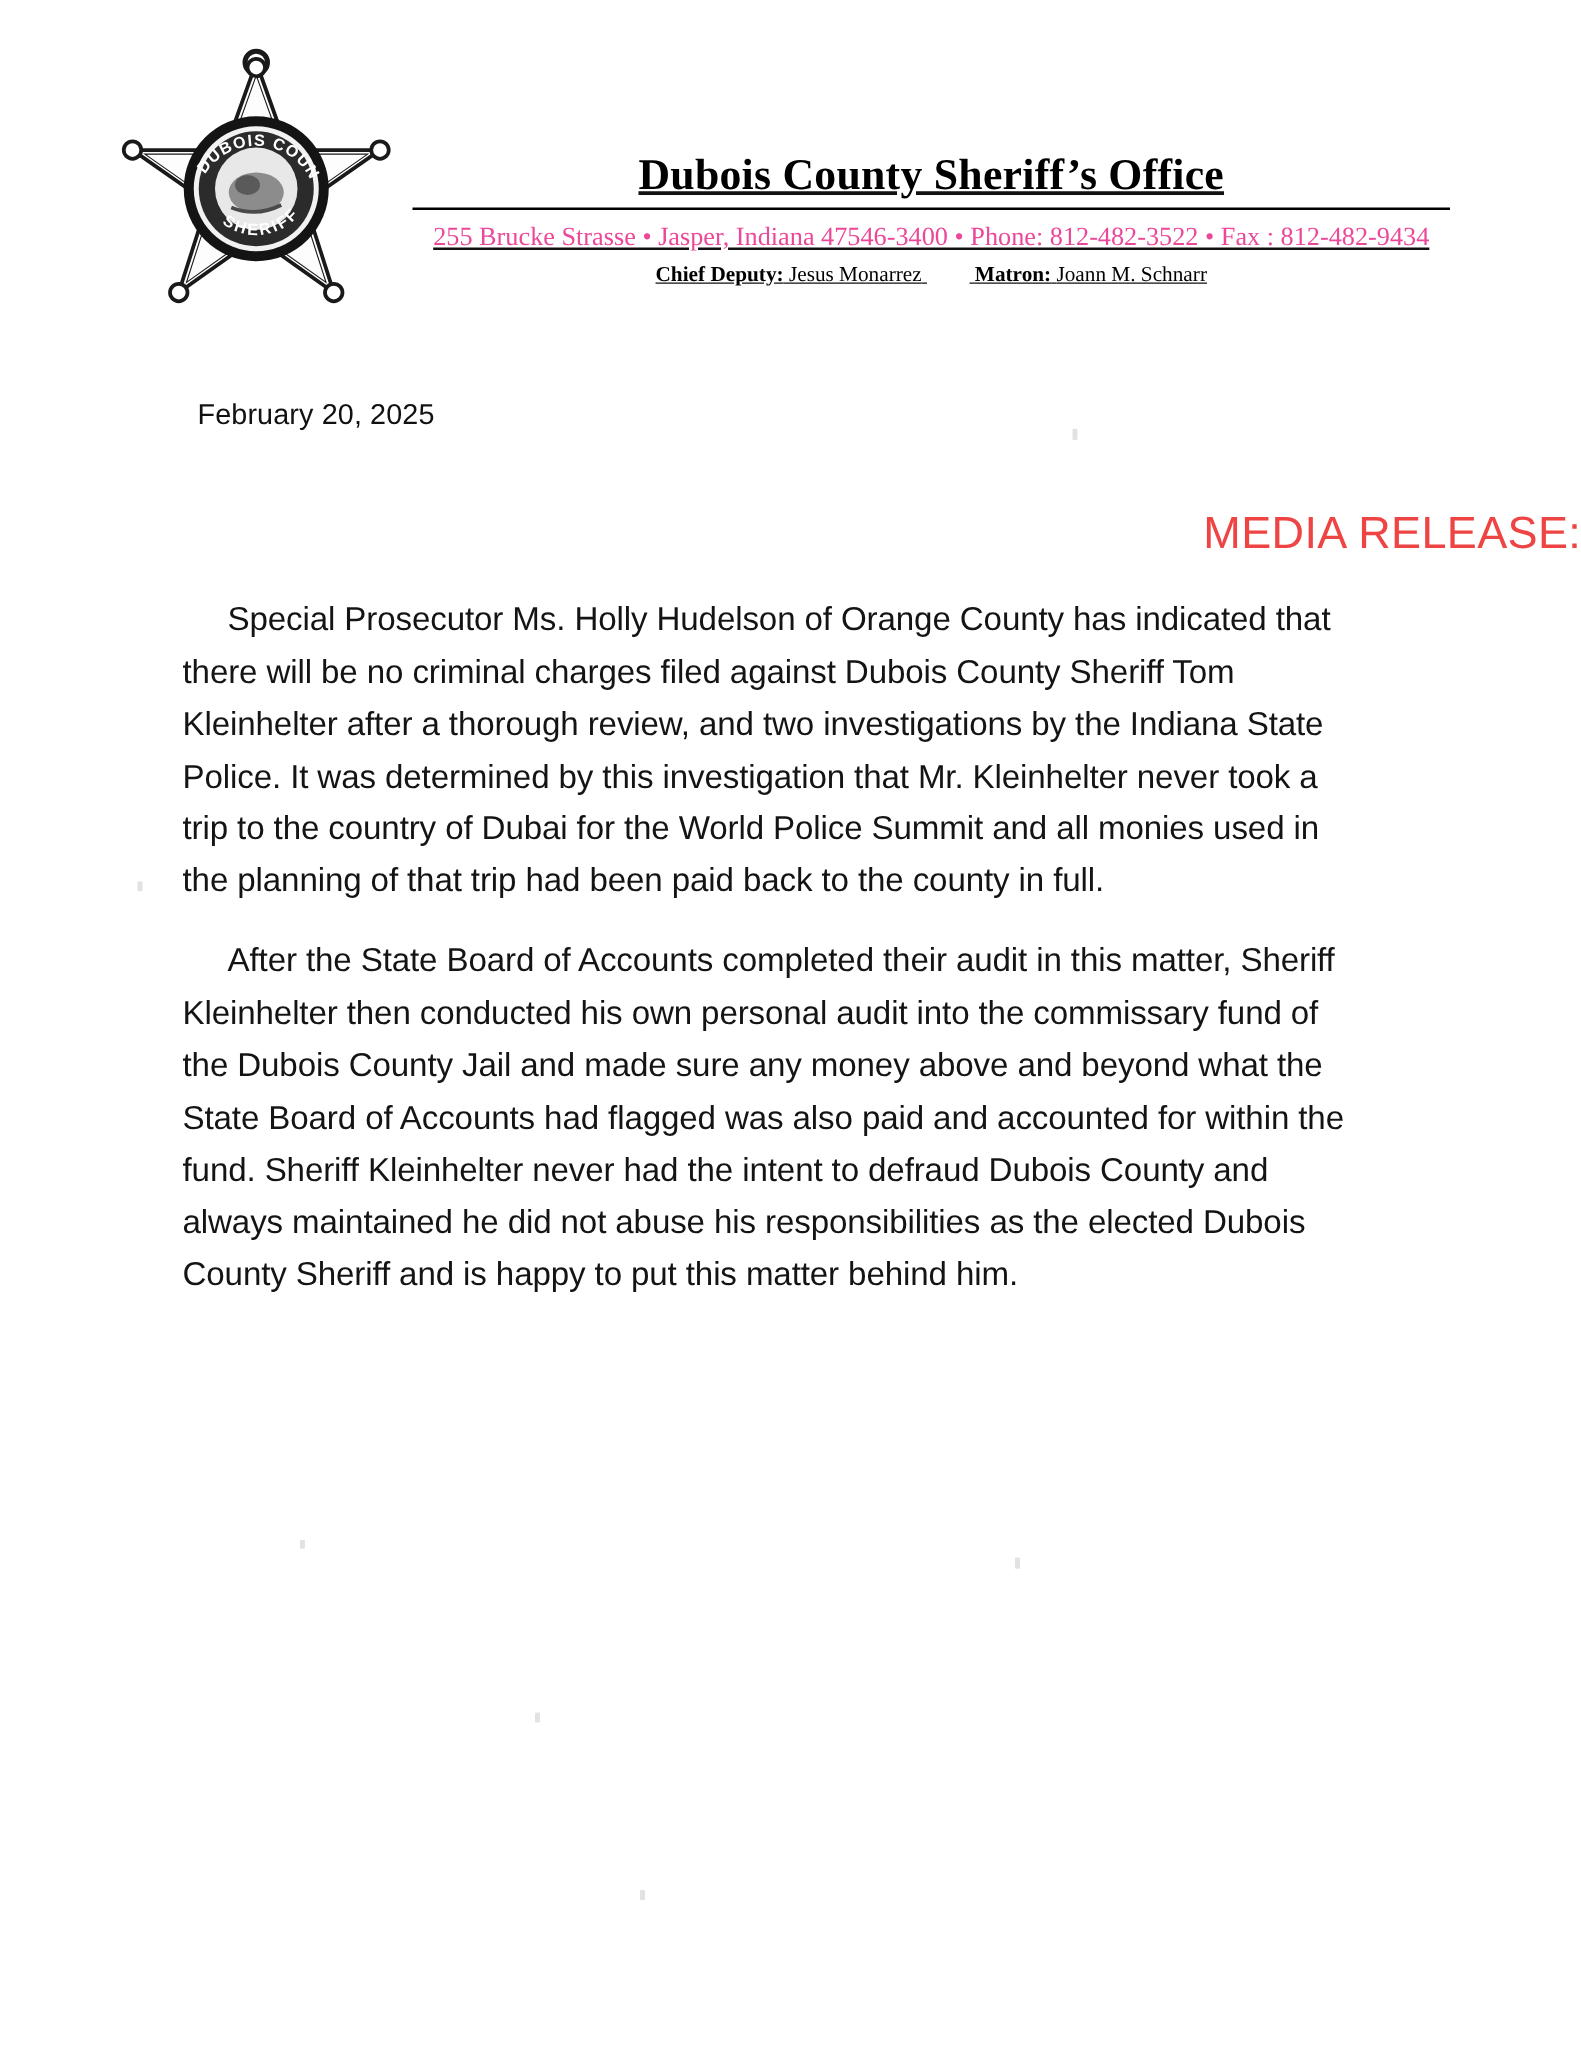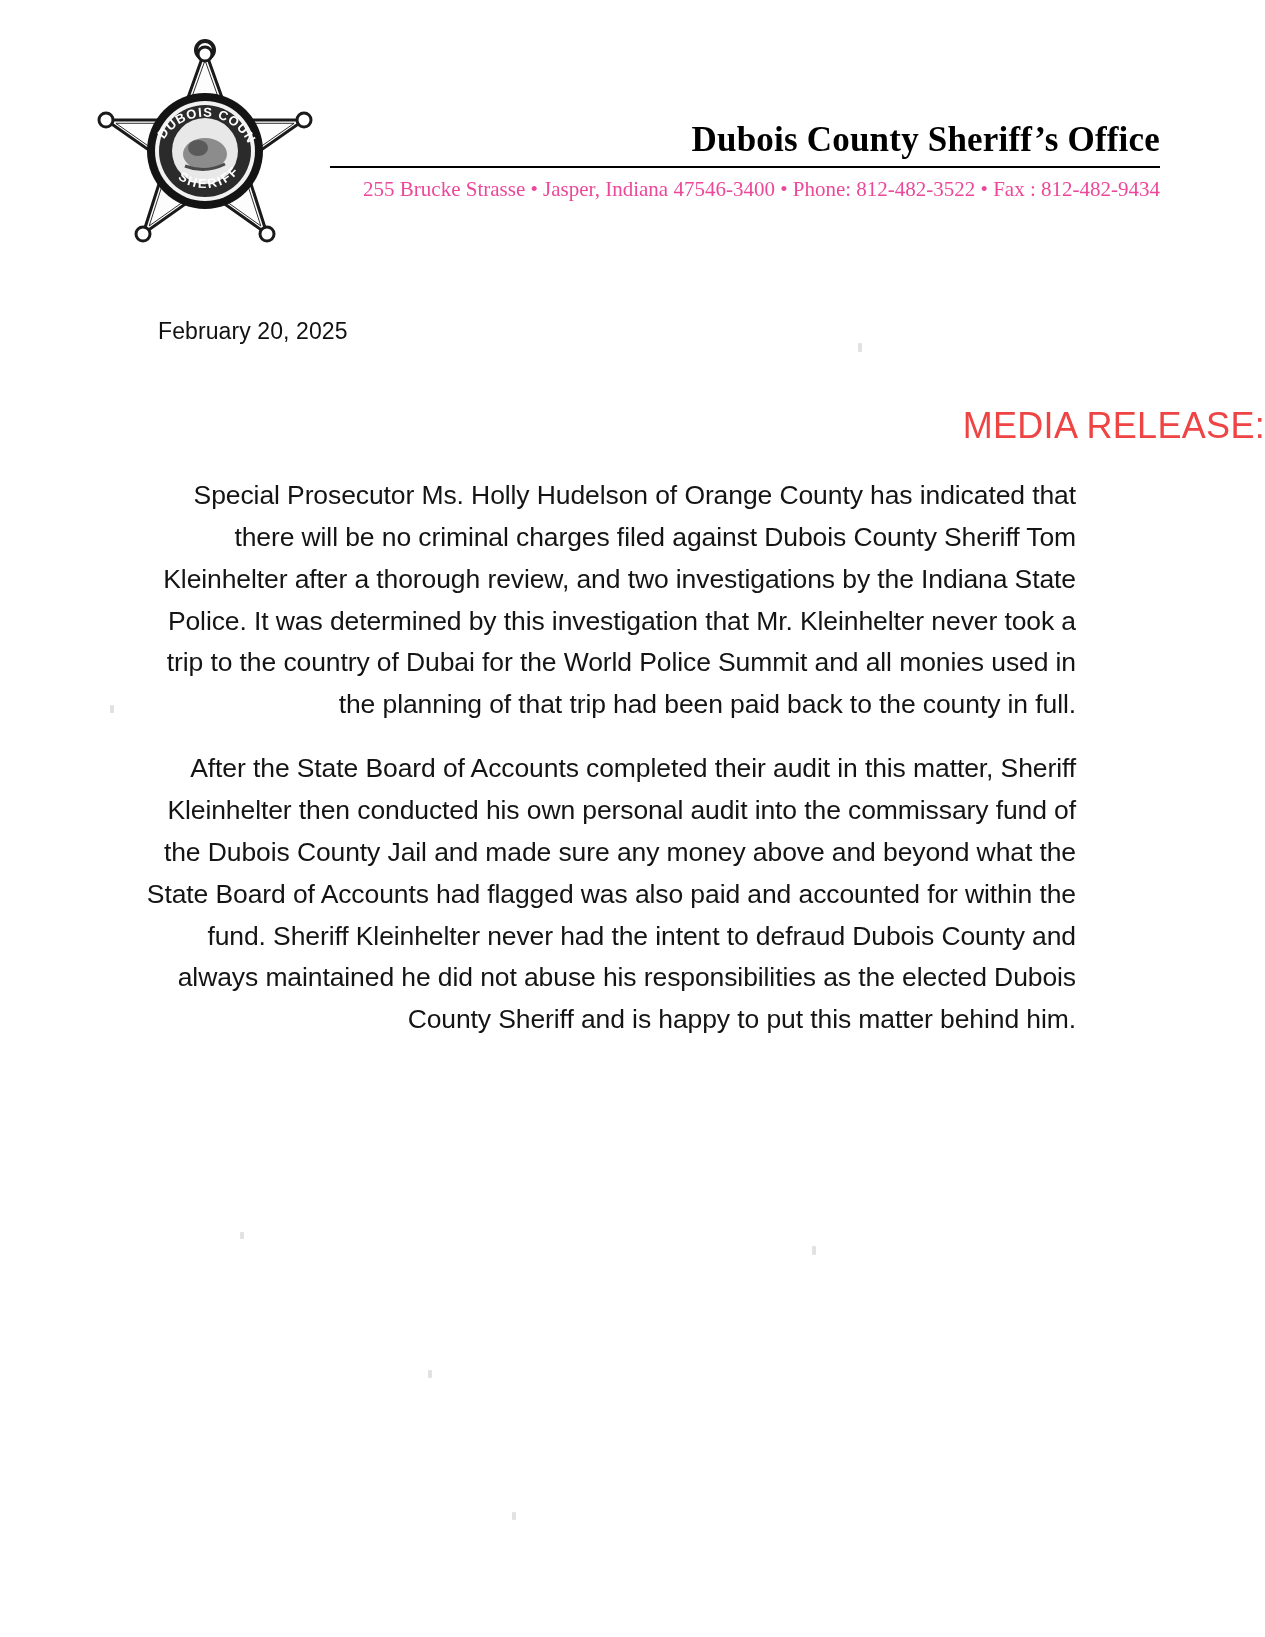--- a/index.html
+++ b/index.html
@@ -40,21 +40,22 @@
     height: 230px;
   }
 
   .badge svg { display: block; }
 
   .header-text {
     position: absolute;
     left: 240px;
     top: 90px;
     width: 830px;
-    text-align: right;
+    text-align: center;
+    text-decoration: underline;
   }
 
   .office-title {
     font-family: "Liberation Serif", serif;
     font-weight: bold;
     font-size: 35px;
     letter-spacing: 0.2px;
     color: #000;
     line-height: 1.15;
   }
@@ -128,21 +129,20 @@
     width: 930px;
   }
 
   .body-text p {
     margin: 0 0 22px 0;
     font-size: 26.5px;
     line-height: 1.58;
     color: #141414;
     text-indent: 36px;
     letter-spacing: -0.1px;
-    text-align: right;
   }
 
   
   .speck {
     position: absolute;
     background: #d8d8d8;
     border-radius: 50%;
     opacity: 0.75;
   }
 </style>
@@ -187,20 +187,27 @@
         <text font-family="Liberation Sans, sans-serif" font-size="13" font-weight="bold" fill="#ffffff" letter-spacing="2">
           <textPath href="#botarc" startOffset="22%">SHERIFF</textPath>
         </text>
       </svg>
     </div>
 
     <div class="header-text">
       <div class="office-title">Dubois County Sheriff’s Office</div>
       <div class="rule"></div>
       <div class="address-line">255 Brucke Strasse • Jasper, Indiana 47546-3400 • Phone: 812-482-3522 • Fax : 812-482-9434</div>
+      <div class="officers-line">
+        <span class="lbl">Chief Deputy:</span>
+        <span>Jesus Monarrez</span>
+        <span class="gap"></span>
+        <span class="lbl">Matron:</span>
+        <span>Joann M. Schnarr</span>
+      </div>
     </div>
 
   </div>
 
   <div class="date">February 20, 2025</div>
 
   <div class="release-title">MEDIA RELEASE:</div>
 
   <div class="body-text">
     <p>Special Prosecutor Ms. Holly Hudelson of Orange County has indicated that there will be no criminal charges filed against Dubois County Sheriff Tom Kleinhelter after a thorough review, and two investigations by the Indiana State Police. It was determined by this investigation that Mr. Kleinhelter never took a trip to the country of Dubai for the World Police Summit and all monies used in the planning of that trip had been paid back to the county in full.</p>

